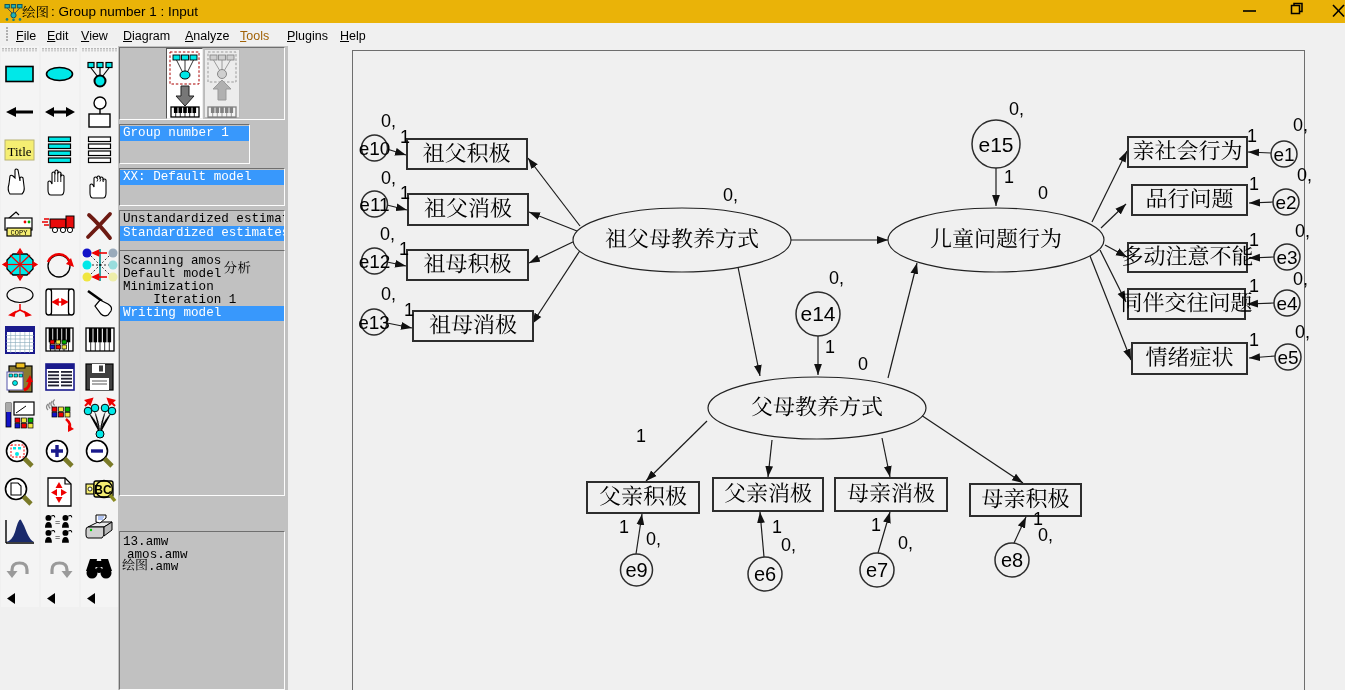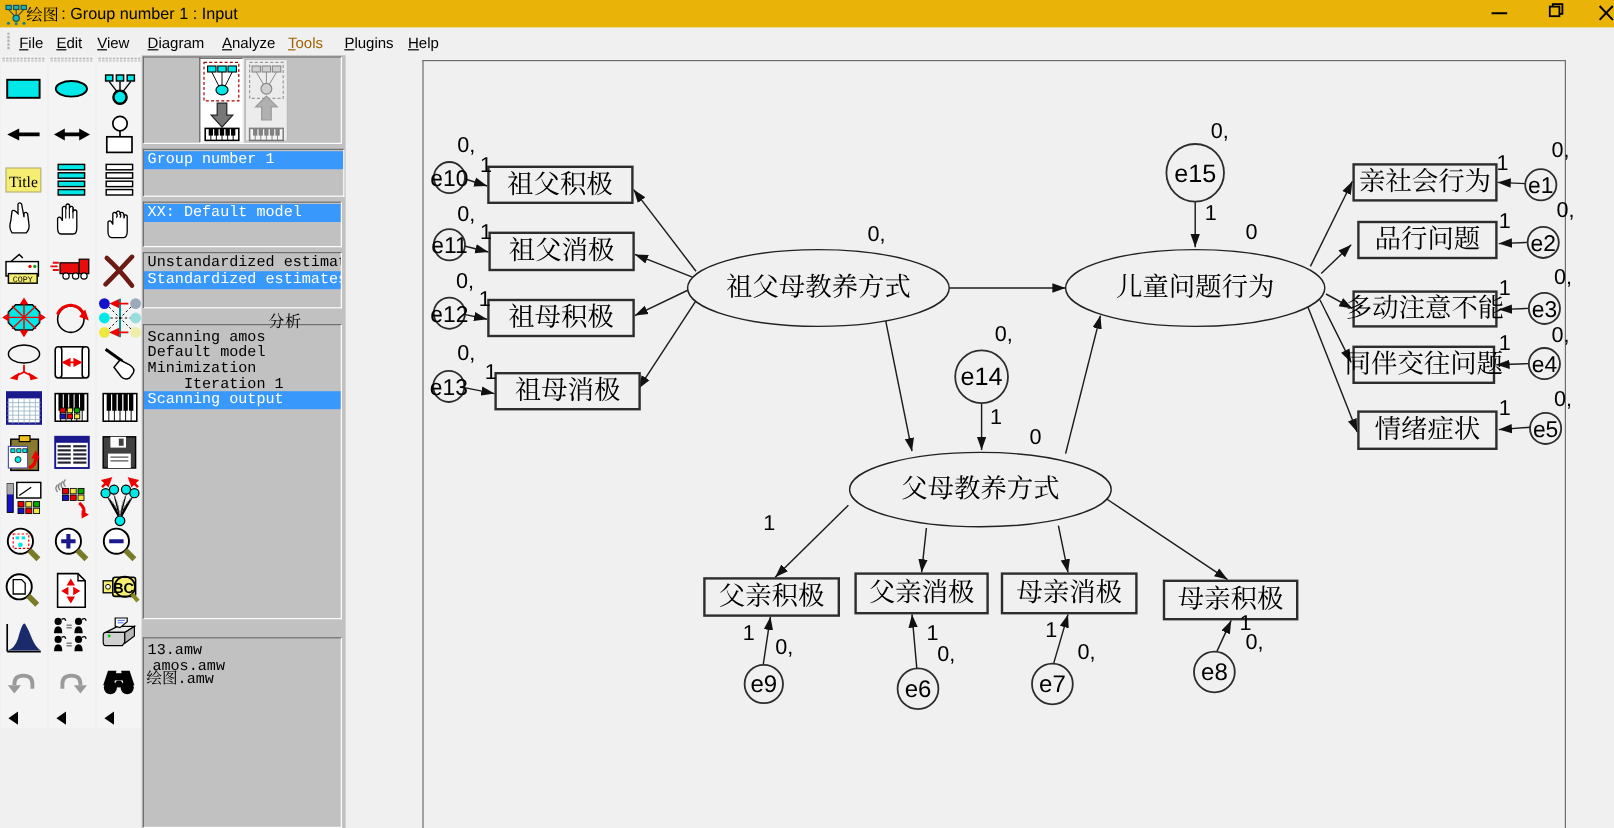--- a/index.html
+++ b/index.html
@@ -543,36 +543,36 @@
             <line x1="60.7" y1="59" x2="60.7" y2="69" stroke="#000" stroke-width="0.8"></line>
             <line x1="65.3" y1="59" x2="65.3" y2="69" stroke="#000" stroke-width="0.8"></line>
             <rect x="44.9" y="59" width="3.6" height="6.0" fill="#000"></rect>
             <rect x="49.5" y="59" width="3.6" height="6.0" fill="#000"></rect>
             <rect x="54.2" y="59" width="3.6" height="6.0" fill="#000"></rect>
             <rect x="58.9" y="59" width="3.6" height="6.0" fill="#000"></rect>
             <rect x="63.5" y="59" width="3.6" height="6.0" fill="#000"></rect>
           </g>
         </g>
       </svg>
-      <div style="position:absolute;left:1px;width:168px;background:#c1c1c1;border-top:1px solid #6f6f6f;border-left:1px solid #6f6f6f;border-right:1px solid #fdfdfd;border-bottom:1px solid #fdfdfd;top:78px;height:40px;overflow:hidden">
+      <div style="position:absolute;left:1px;width:131px;background:#c1c1c1;border-top:1px solid #6f6f6f;border-left:1px solid #6f6f6f;border-right:1px solid #fdfdfd;border-bottom:1px solid #fdfdfd;top:78px;height:40px;overflow:hidden">
         <div style="position:absolute;left:0;right:0;top:1px;height:15px;background:#3898fc;color:#fff;font:12.6px Liberation Mono, monospace;white-space:pre;padding-left:3px;line-height:14px">Group number 1</div>
       </div>
       <div style="position:absolute;left:1px;width:166px;background:#c1c1c1;border-top:1px solid #6f6f6f;border-left:1px solid #6f6f6f;border-right:1px solid #fdfdfd;border-bottom:1px solid #fdfdfd;top:122px;height:38px;overflow:hidden">
         <div style="position:absolute;left:0;right:0;top:1px;height:15px;background:#3898fc;color:#fff;font:12.6px Liberation Mono, monospace;white-space:pre;padding-left:3px;line-height:14px">XX: Default model</div>
       </div>
       <div style="position:absolute;left:1px;width:166px;background:#c1c1c1;border-top:1px solid #6f6f6f;border-left:1px solid #6f6f6f;border-right:1px solid #fdfdfd;border-bottom:1px solid #fdfdfd;top:164px;height:47px;overflow:hidden">
         <div style="position:absolute;left:0;right:0;top:1px;height:15px;color:#000;font:12.6px Liberation Mono, monospace;white-space:pre;padding-left:3px;line-height:14px">Unstandardized estimate</div>
         <div style="position:absolute;left:0;right:0;top:14.5px;height:15px;background:#3898fc;color:#fff;font:12.6px Liberation Mono, monospace;white-space:pre;padding-left:3px;line-height:14px">Standardized estimates</div>
       </div>
-      <div style="position:absolute;left:1px;width:166px;background:#c1c1c1;border-top:1px solid #6f6f6f;border-left:1px solid #6f6f6f;border-right:1px solid #fdfdfd;border-bottom:1px solid #fdfdfd;top:224px;height:246px;overflow:hidden">
+      <div style="position:absolute;left:1px;width:166px;background:#c1c1c1;border-top:1px solid #6f6f6f;border-left:1px solid #6f6f6f;border-right:1px solid #fdfdfd;border-bottom:1px solid #fdfdfd;top:204px;height:246px;overflow:hidden">
         <div style="position:absolute;left:0;right:0;top:3px;height:15px;color:#000;font:12.6px Liberation Mono, monospace;white-space:pre;padding-left:3px;line-height:14px">Scanning amos</div>
         <div style="position:absolute;left:0;right:0;top:16px;height:15px;color:#000;font:12.6px Liberation Mono, monospace;white-space:pre;padding-left:3px;line-height:14px">Default model</div>
         <div style="position:absolute;left:0;right:0;top:29px;height:15px;color:#000;font:12.6px Liberation Mono, monospace;white-space:pre;padding-left:3px;line-height:14px">Minimization</div>
         <div style="position:absolute;left:0;right:0;top:42px;height:15px;color:#000;font:12.6px Liberation Mono, monospace;white-space:pre;padding-left:3px;line-height:14px">    Iteration 1</div>
-        <div style="position:absolute;left:0;right:0;top:54.5px;height:15px;background:#3898fc;color:#fff;font:12.6px Liberation Mono, monospace;white-space:pre;padding-left:3px;line-height:14px">Scanning output</div>
+        <div style="position:absolute;left:0;right:0;top:54.5px;height:15px;background:#3898fc;color:#fff;font:12.6px Liberation Mono, monospace;white-space:pre;padding-left:3px;line-height:14px">Writing model</div>
       </div>
       <div style="position:absolute;left:1px;width:166px;background:#c1c1c1;border-top:1px solid #6f6f6f;border-left:1px solid #6f6f6f;border-right:1px solid #fdfdfd;border-bottom:1px solid #fdfdfd;top:485px;height:159px;overflow:hidden">
         <div style="position:absolute;left:0;right:0;top:3px;height:15px;color:#000;font:12.6px Liberation Mono, monospace;white-space:pre;padding-left:3px;line-height:14px">13.amw</div>
         <div style="position:absolute;left:4px;right:0;top:16px;height:15px;color:#000;font:12.6px Liberation Mono, monospace;white-space:pre;padding-left:3px;line-height:14px">amos.amw</div>
         <div style="position:absolute;left:0;right:0;top:29px;height:15px;color:#000;font:12.6px Liberation Mono, monospace;white-space:pre;padding-left:3px;line-height:14px"></div>
       </div>
     </div>
 <svg style="position:absolute;left:0;top:0" width="1345" height="690" viewBox="0 0 1345 690">
       <g fill="#000">
         <use href="#c5206" transform="translate(223.5,272.5) scale(0.0135,-0.0135)"></use>

